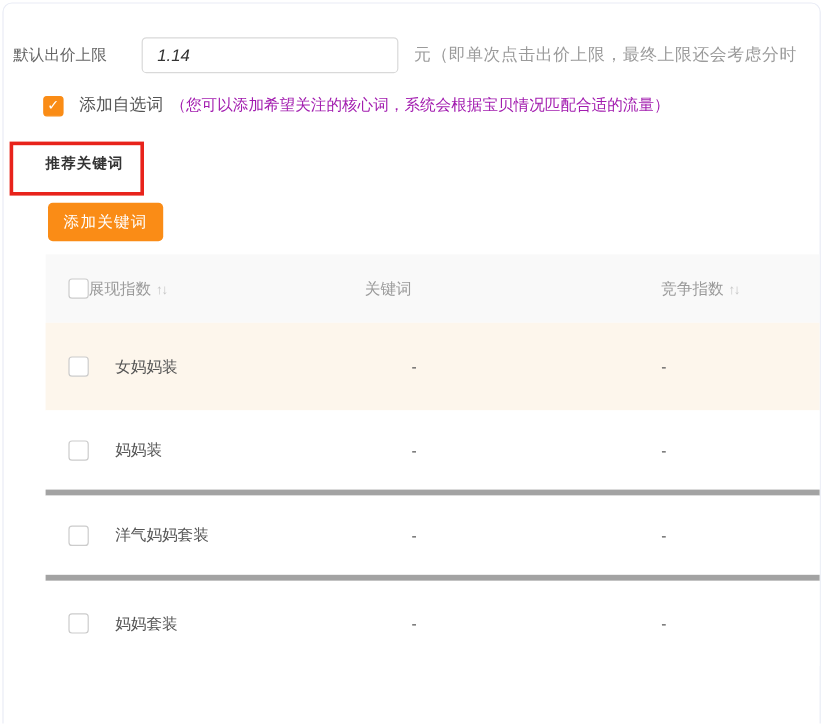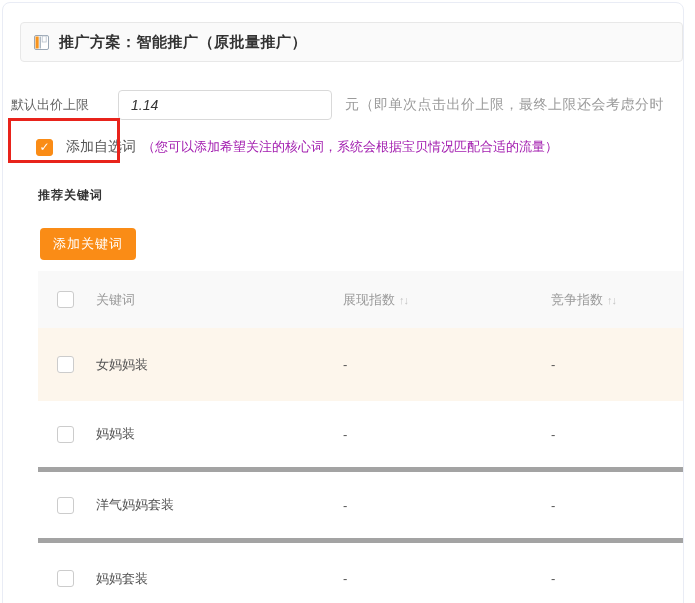--- a/index.html
+++ b/index.html
@@ -54,31 +54,20 @@
   .annotation { position:absolute; left:8px; top:118px; width:112px; height:45px;
     border:3px solid #e8231b; z-index:9; pointer-events:none; }
 
   .plan-icon { flex:0 0 auto; display:inline-flex; }
 </style>
 </head>
 <body>
 
 <div class="panel">
 
-  <div class="plan-header">
-    <span class="plan-icon">
-      <svg width="15" height="15" viewBox="0 0 15 15">
-        <rect x="0.5" y="0.5" width="14" height="14" rx="1.5" fill="#fff" stroke="#9aa7b5"></rect>
-        <rect x="1.5" y="1.5" width="3.2" height="12" fill="#f7941e"></rect>
-        <rect x="5.6" y="1.5" width="1.2" height="12" fill="#9aa7b5"></rect>
-        <rect x="8.2" y="1" width="4" height="6" fill="#fdfdfd" stroke="#b7c0cb" stroke-width="0.8"></rect>
-      </svg>
-    </span>
-    <span class="plan-title">推广方案：智能推广（原批量推广）</span>
-  </div>
 
   <div class="bid-row">
     <span class="bid-label">默认出价上限</span>
     <input class="bid-input" type="text" value="1.14" style="">
     <span class="bid-note">元（即单次点击出价上限，最终上限还会考虑分时</span>
   </div>
 
   <div class="cw-row">
     <span class="checkbox checked">
       <span class="check">✓</span>
@@ -87,24 +76,24 @@
     <span class="cw-note">（您可以添加希望关注的核心词，系统会根据宝贝情况匹配合适的流量）</span>
   </div>
 
   <div class="kw-heading">推荐关键词</div>
 
   <button class="add-btn">添加关键词</button>
 
   <div class="kw-table">
     <div class="t-header">
       <span class="checkbox"></span>
-      <span class="cell col-kw">关键词</span>
       <span class="cell col-imp">
         <span>展现指数</span><span class="sort-icon">↑↓</span>
       </span>
+      <span class="cell col-kw">关键词</span>
       <span class="cell col-comp">
         <span>竞争指数</span><span class="sort-icon">↑↓</span>
       </span>
     </div>
 
     <div>
 
         <div class="t-row highlighted">
           <span class="checkbox"></span>
           <span class="cell col-kw">女妈妈装</span>

